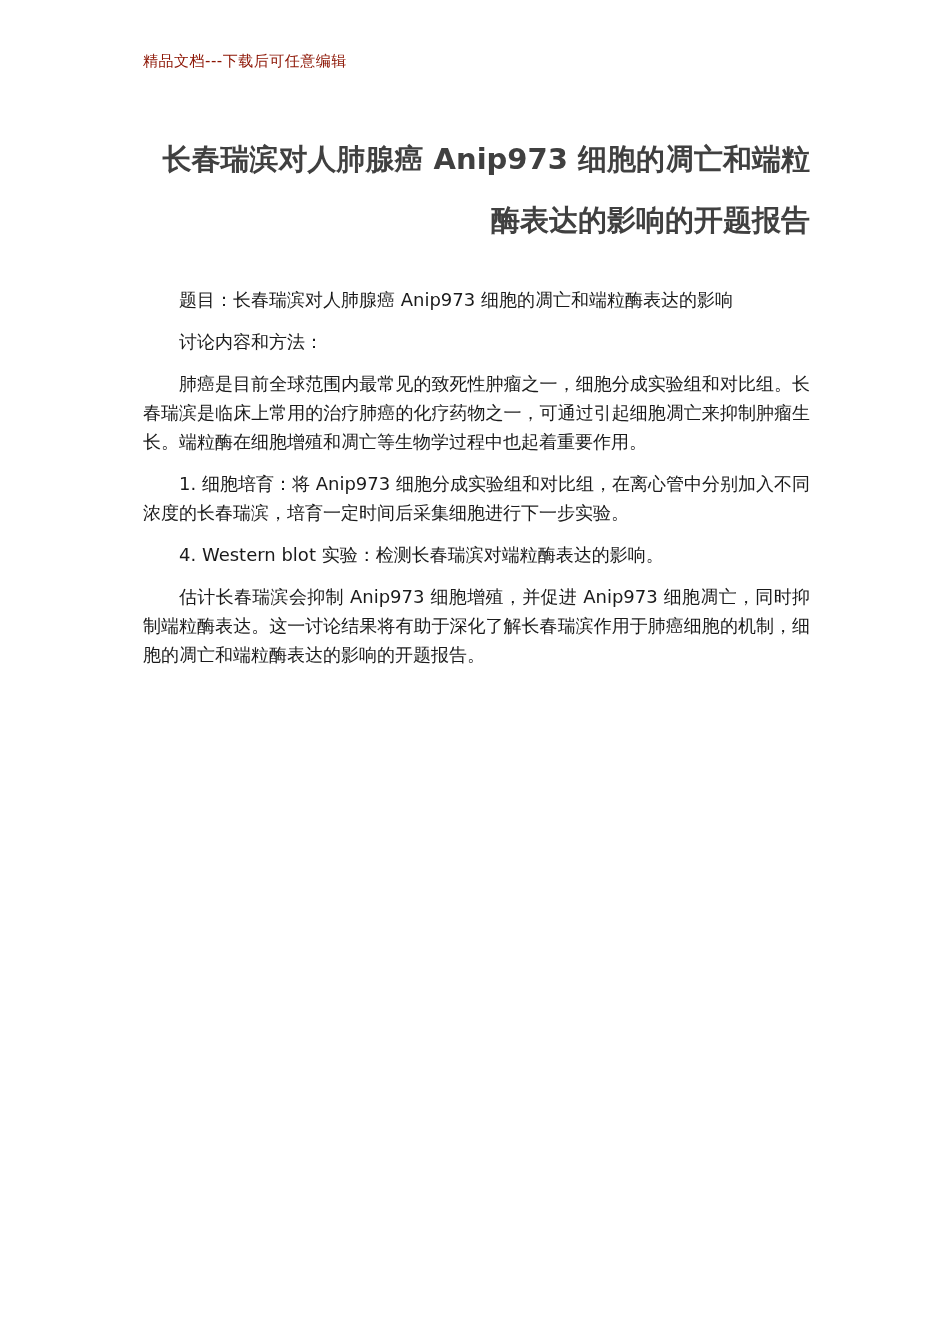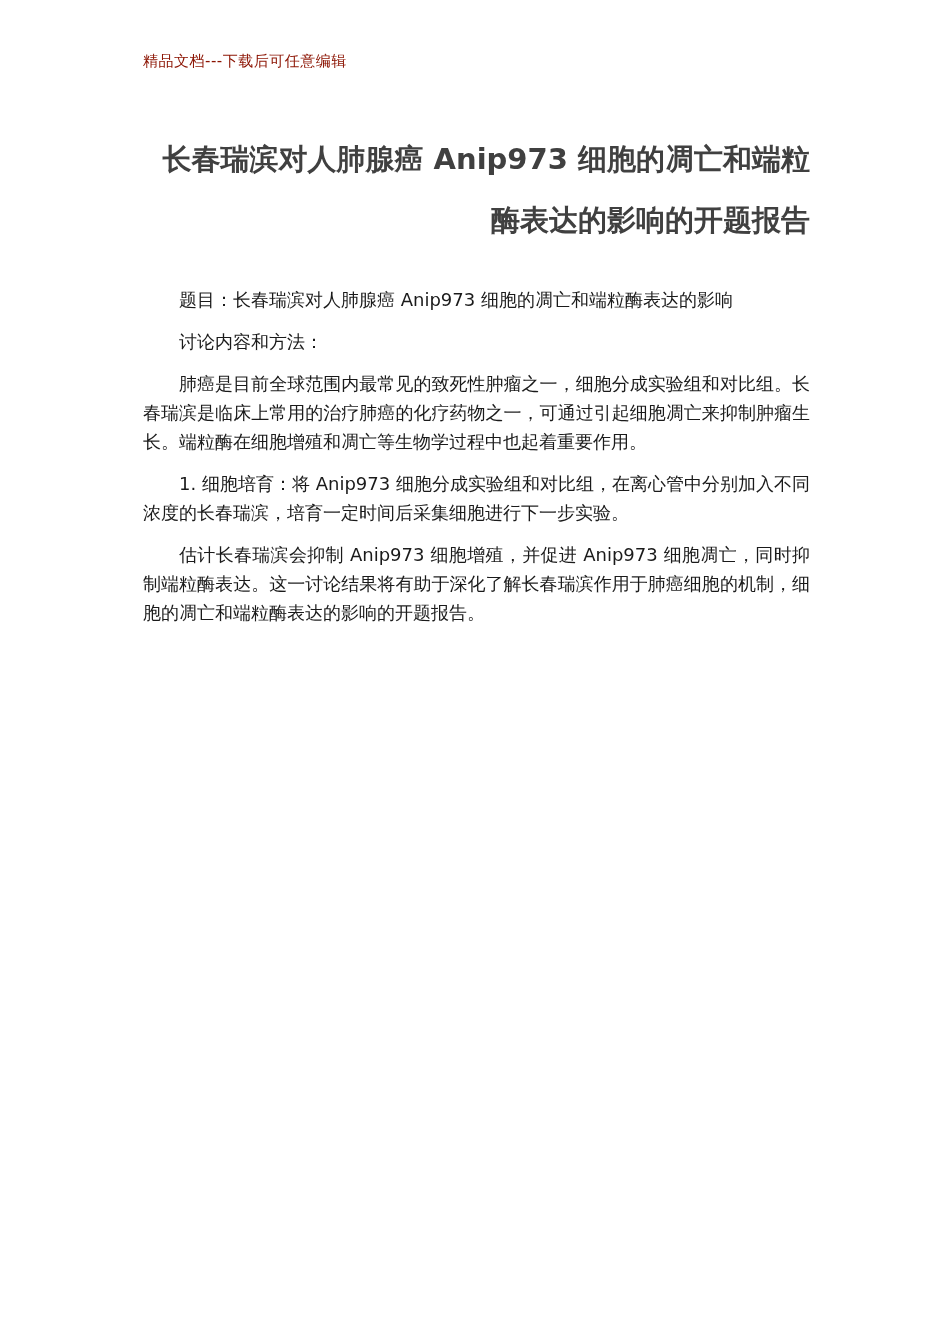--- a/index.html
+++ b/index.html
@@ -55,16 +55,17 @@
 
   <div class="watermark">精品文档---下载后可任意编辑</div>
 
   <div class="doc-title">长春瑞滨对人肺腺癌 Anip973 细胞的凋亡和端粒酶表达的影响的开题报告</div>
 
   <div class="doc-content">
     <p>题目：长春瑞滨对人肺腺癌 Anip973 细胞的凋亡和端粒酶表达的影响</p>
     <p>讨论内容和方法：</p>
     <p>肺癌是目前全球范围内最常见的致死性肿瘤之一，细胞分成实验组和对比组。长春瑞滨是临床上常用的治疗肺癌的化疗药物之一，可通过引起细胞凋亡来抑制肿瘤生长。端粒酶在细胞增殖和凋亡等生物学过程中也起着重要作用。</p>
     <p>1. 细胞培育：将 Anip973 细胞分成实验组和对比组，在离心管中分别加入不同浓度的长春瑞滨，培育一定时间后采集细胞进行下一步实验。</p>
+    <p>4. Western blot 实验：检测长春瑞滨对端粒酶表达的影响。</p>
     <p>估计长春瑞滨会抑制 Anip973 细胞增殖，并促进 Anip973 细胞凋亡，同时抑制端粒酶表达。这一讨论结果将有助于深化了解长春瑞滨作用于肺癌细胞的机制，细胞的凋亡和端粒酶表达的影响的开题报告。</p>
   </div>
 
 </div>
 
 </body></html>

